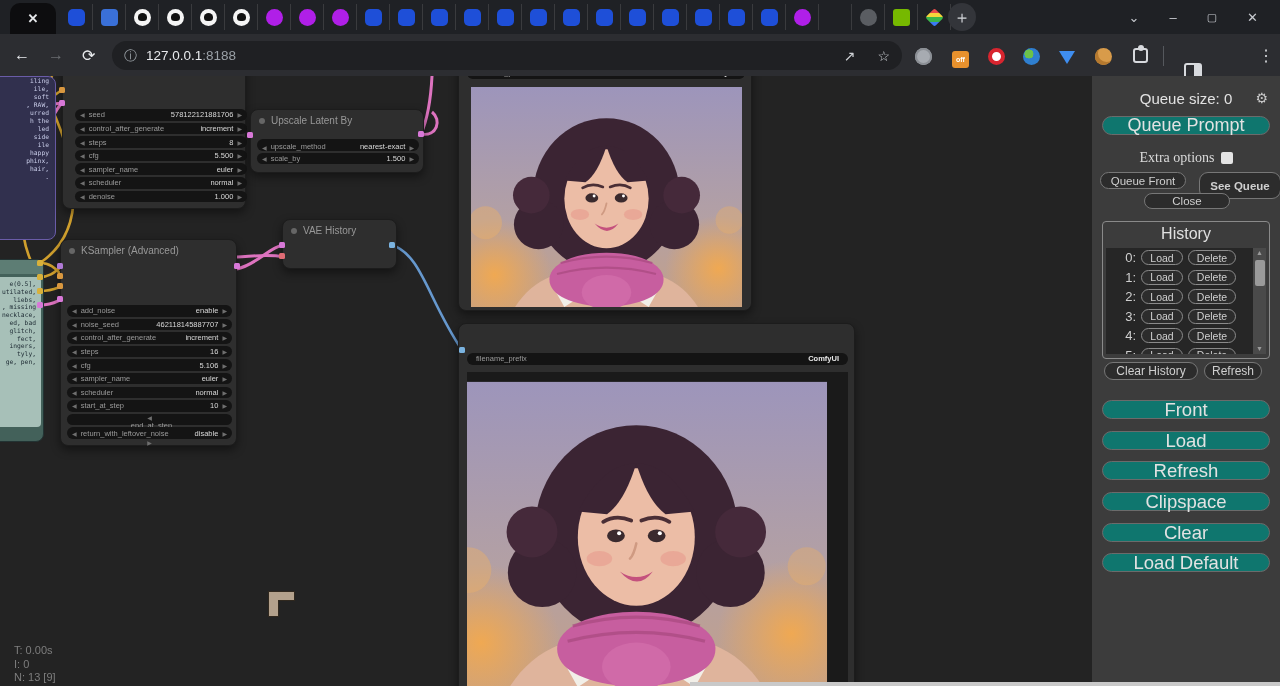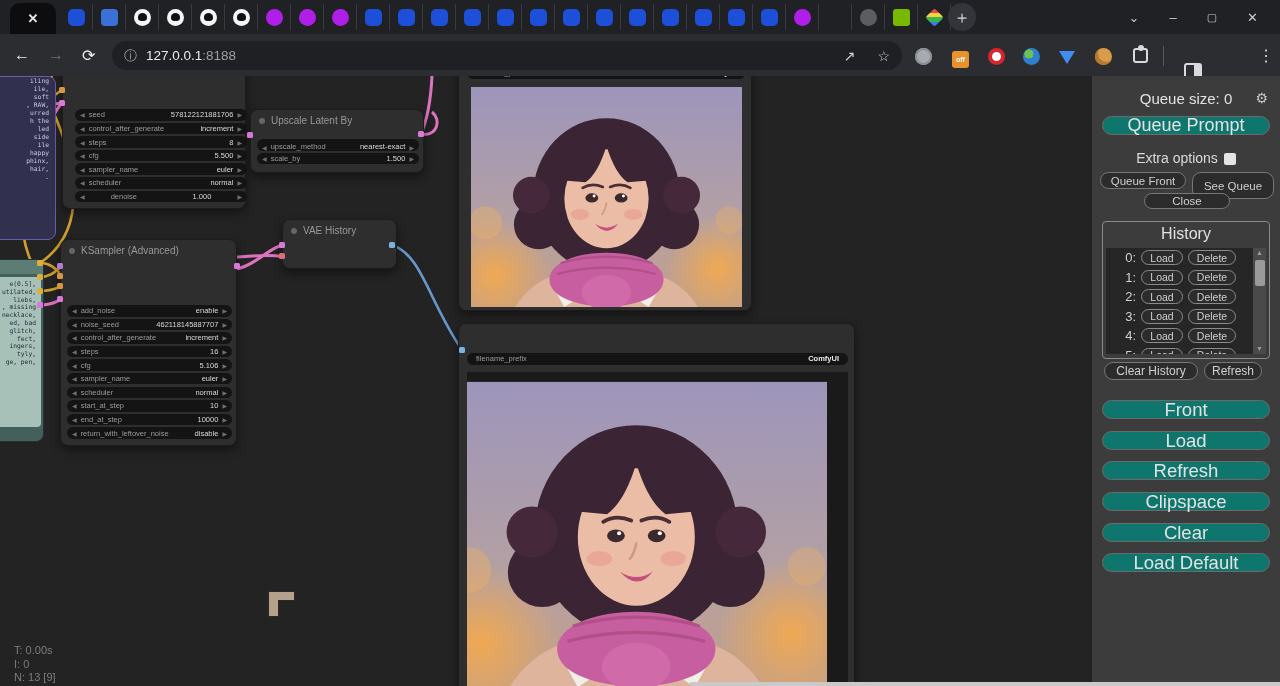--- a/index.html
+++ b/index.html
@@ -92,26 +92,26 @@
   #corner-glyph .bar-h { position:absolute; left:0; top:0; width:27px; height:10px; background:#b3a18c; border:1.5px solid #30281e; }
   #corner-glyph .bar-v { position:absolute; left:0; top:9px; width:11px; height:17px; background:#b3a18c; border:1.5px solid #30281e; border-top:none; }
 
   
   #sidebar { position:absolute; left:1092px; top:76px; width:188px; height:610px; background:#3c3c3c; color:#ddd; }
   #queue-size-row { position:absolute; left:0; top:14px; width:188px; text-align:center; font-size:15px; color:#e2e2e2; }
   #queue-gear { position:absolute; right:12px; top:14px; font-size:14px; color:#c8c8c8; }
   .big-btn { position:absolute; left:10px; width:168px; height:19px; background:#0f766e; border:1px solid #6b6b6b;
     border-radius:12px; color:#e2e2e2; display:flex; align-items:center; justify-content:center; }
   #queue-prompt-btn { top:40px; font-size:18px; }
-  #extra-options-row { position:absolute; left:0; top:74px; width:188px; text-align:center; font-size:14px; color:#dadada; }
+  #extra-options-row { position:absolute; left:0; top:74px; width:188px; text-align:center; font-size:14px; color:#dadada;font-family:Liberation Serif, serif; }
   #extra-cb { display:inline-block; width:12px; height:12px; background:#e4e4e4; border-radius:2px; vertical-align:-2px; margin-left:6px; }
   .pill { position:absolute; background:#2c2c2c; border:1px solid #777; border-radius:9px; color:#cfcfcf;
     font-size:11.5px; display:flex; align-items:center; justify-content:center; }
   #queue-front-btn { left:8px; top:96px; width:86px; height:17px; }
-  #see-queue-btn { left:100px; top:96px; width:82px; height:27px; }
+  #see-queue-btn { left:107px; top:96px; width:82px; height:27px;font-weight:bold; }
   #close-btn { left:52px; top:117px; width:86px; height:16px; }
   #history-box { position:absolute; left:10px; top:145px; width:168px; height:138px; border:1px solid #8a8a8a; border-radius:4px; }
   #history-title { text-align:center; font-size:16px; color:#e0e0e0; padding-top:3px; }
   #history-list { position:absolute; left:3px; top:26px; width:148px; height:106px; background:#262626; overflow:hidden; }
   .h-row { display:flex; align-items:center; height:19.5px; padding-left:12px; }
   .h-idx { width:18px; text-align:right; font-size:13px; color:#cfcfcf; margin-right:5px; }
   .h-btn { background:#2c2c2c; border:1px solid #8a8a8a; border-radius:8px; color:#cfcfcf; font-size:10.5px;
     height:15px; display:flex; align-items:center; justify-content:center; margin-right:5px; }
   .h-load { width:42px; } .h-del { width:48px; }
   #history-scroll { position:absolute; right:3px; top:26px; width:13px; height:106px; background:#4a4a4a; }
@@ -438,21 +438,21 @@
           </div>
 
           <div class="wrow" style="left:6px; width:172px; position:relative; margin:2.1px 0 0 6px;">
             <span class="warr">◀</span>
             <span class="wname">scheduler</span>
             <span class="wfill"></span>
             <span class="wval">normal</span>
             <span class="warr">▶</span>
           </div>
 
-          <div class="wrow" style="left:6px; width:172px; position:relative; margin:2.1px 0 0 6px;gap:22px;">
+          <div class="wrow" style="left:6px; width:172px; position:relative; margin:2.1px 0 0 6px;">
             <span class="warr">◀</span>
             <span class="wname">denoise</span>
             <span class="wfill"></span>
             <span class="wval">1.000</span>
             <span class="warr">▶</span>
           </div>
         </div>
     </div>
     <div class="slot s-orange" style="left:59px; top:11px;"></div>
     <div class="slot s-pink" style="left:59px; top:24px;"></div>
@@ -548,21 +548,21 @@
           </div>
 
           <div class="wrow" style="position:relative; width:165px; margin:2.1px 0 0 6px;">
             <span class="warr">◀</span>
             <span class="wname">start_at_step</span>
             <span class="wfill"></span>
             <span class="wval">10</span>
             <span class="warr">▶</span>
           </div>
 
-          <div class="wrow" style="position:relative; width:165px; margin:2.1px 0 0 6px;">
+          <div class="wrow" style="position:relative; width:165px; margin:2.1px 0 0 6px;flex-direction:column;">
             <span class="warr">◀</span>
             <span class="wname">end_at_step</span>
             <span class="wfill"></span>
             <span class="wval">10000</span>
             <span class="warr">▶</span>
           </div>
 
           <div class="wrow" style="position:relative; width:165px; margin:2.1px 0 0 6px;">
             <span class="warr">◀</span>
             <span class="wname">return_with_leftover_noise</span>

